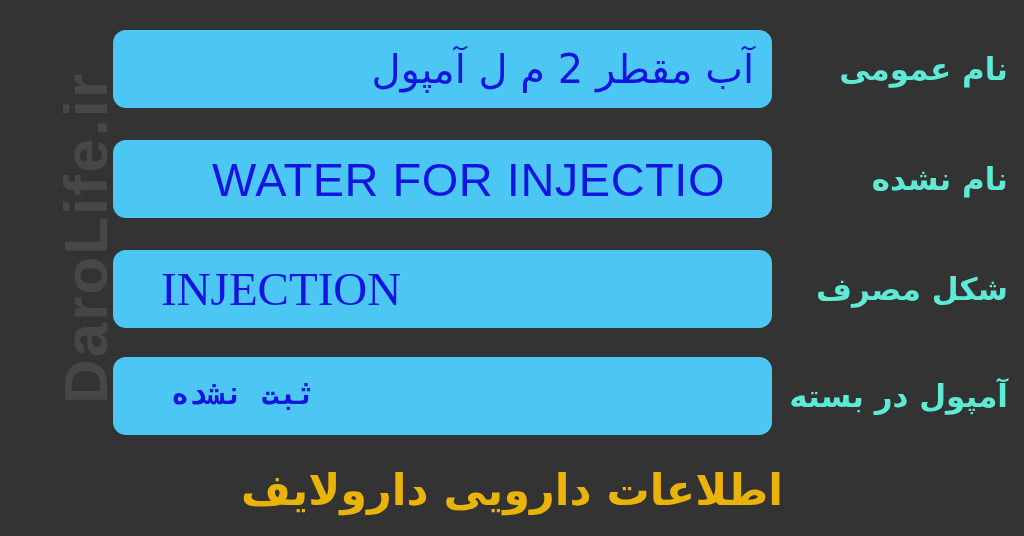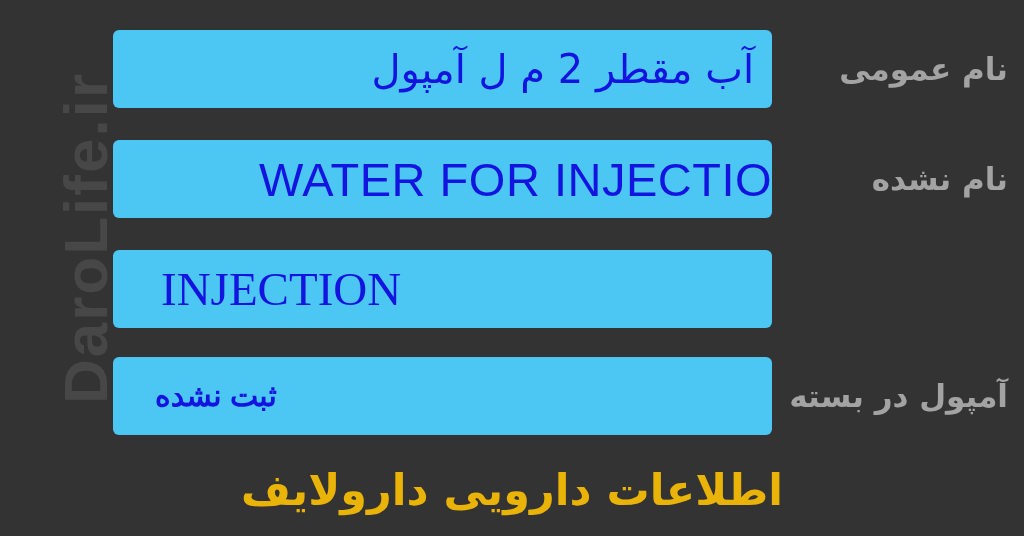--- a/index.html
+++ b/index.html
@@ -59,21 +59,21 @@
   .row-2 { top: 140px; }
   .row-3 { top: 250px; }
   .row-4 { top: 357px; }
 
   .value-box {
     position: absolute;
     left: 113px;
     width: 659px;
     height: 78px;
     background: #4cc6f2;
-    border-radius: 6px;
+    border-radius: 13px;
     box-sizing: border-box;
     display: flex;
     align-items: center;
     overflow: hidden;
   }
   .value-text {
     color: #1414e0;
     white-space: nowrap;
     line-height: 1;
   }
@@ -83,21 +83,21 @@
     text-align: right;
     direction: rtl;
     padding-right: 18px;
     box-sizing: border-box;
     font-family: "DejaVu Sans", sans-serif;
     font-size: 40px;
   }
   
   .v-latin-sans {
     width: 100%;
-    text-align: right;
+    text-align: center;
     direction: ltr;
     padding-left: 52px;
     box-sizing: border-box;
     font-family: "Liberation Sans", sans-serif;
     font-size: 47px;
     letter-spacing: 0.5px;
   }
   
   .v-latin-serif {
     width: 100%;
@@ -106,33 +106,33 @@
     padding-left: 48px;
     box-sizing: border-box;
     font-family: Liberation Serif, serif;
     font-size: 47px;
   }
   
   .v-fa-left {
     width: 100%;
     text-align: left;
     direction: rtl;
-    padding-left: 42px;
+    padding-left: 58px;
     box-sizing: border-box;
-    font-family: Liberation Sans, sans-serif;
+    font-family: Liberation Mono, monospace;
     font-size: 30px;
     font-weight: bold;
   }
 
   .label {
     position: absolute;
     right: 16px;
     width: 230px;
     direction: rtl;
-    color: #a3a3a3;
+    color: #5eead4;
     font-weight: bold;
     font-size: 31px;
     font-family: "DejaVu Sans", sans-serif;
     line-height: 78px;
     white-space: nowrap;
   }
   .footer {
     position: absolute;
     left: 0;
     top: 455px;
@@ -167,20 +167,21 @@
       <div class="value-box">
         <span class="value-text v-latin-sans">WATER FOR INJECTIO</span>
       </div>
       <div class="label">نام نشده</div>
     </div>
 
     <div class="row row-3">
       <div class="value-box">
         <span class="value-text v-latin-serif">INJECTION</span>
       </div>
+      <div class="label">شکل مصرف</div>
     </div>
 
     <div class="row row-4">
       <div class="value-box">
         <span class="value-text v-fa-left">ثبت نشده</span>
       </div>
       <div class="label">آمپول در بسته</div>
     </div>
 
   </div>

